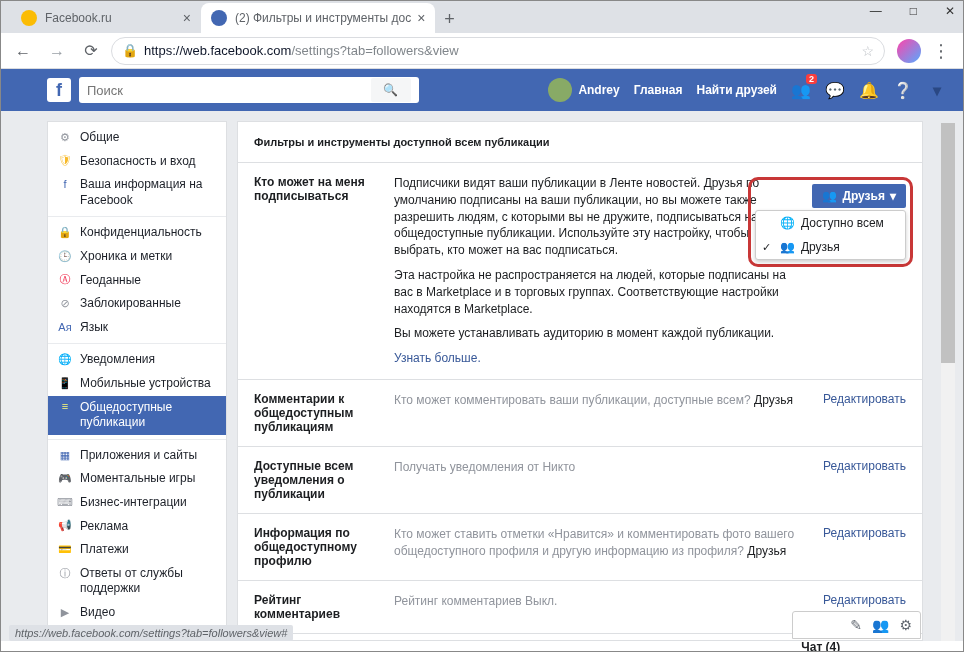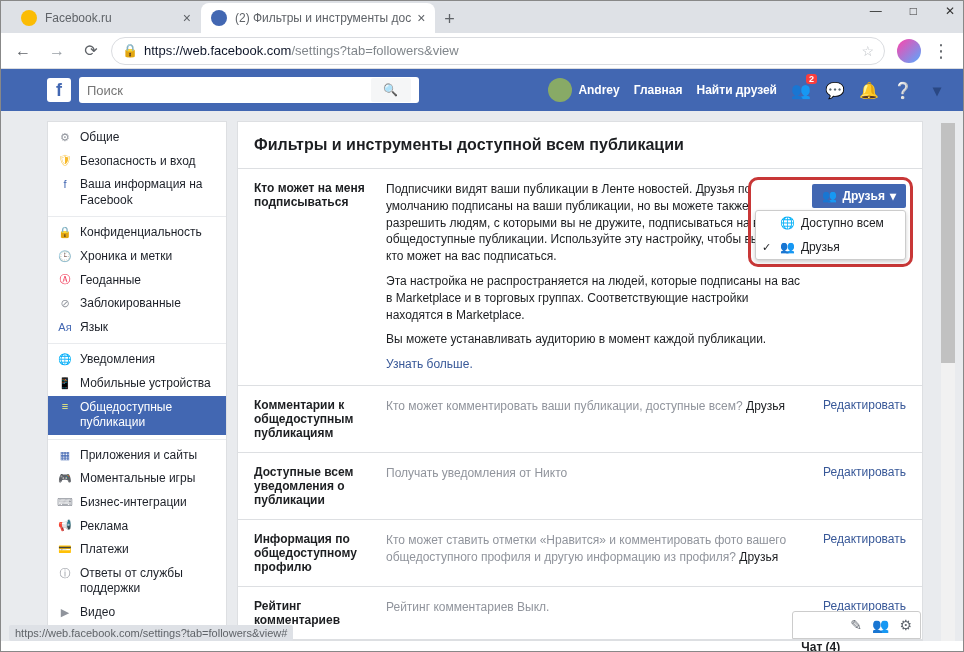--- a/index.html
+++ b/index.html
@@ -35,38 +35,38 @@
 .fb-nav .icon.msg { color:#1a3a7a; }
 .fb-nav .badge { position:absolute; top:-6px; right:-6px; background:#fa3e3e; color:#fff; font-size:9px; border-radius:3px; padding:0 3px; }
 .content { display:flex; height:calc(100% - 120px); background:#e9ebee; overflow:hidden; }
 .sidebar { width:180px; background:#fff; border:1px solid #dddfe2; border-radius:0; margin:10px 0 0 46px; font-size:12px; flex-shrink:0; }
 .sidebar .grp { padding:4px 0; border-bottom:1px solid #e9ebee; }
 .sidebar .item { padding:4px 8px 4px 10px; display:flex; align-items:flex-start; gap:8px; color:#1d2129; line-height:1.3; }
 .sidebar .item.active { background:#4267b2; color:#fff; }
 .sidebar .item.active .ico { filter:brightness(2); }
 .sidebar .ico { width:14px; height:14px; flex-shrink:0; display:inline-flex; align-items:center; justify-content:center; font-size:11px; }
 .main { flex:1; background:#fff; border:1px solid #dddfe2; margin:10px 40px 0 10px; overflow-y:auto; font-size:12px; color:#1c1e21; }
-.main h2 { font-size:16px; padding:14px 16px; border-bottom:1px solid #dddfe2; font-weight:bold; }
-.sect { display:flex; padding:12px 16px; border-bottom:1px solid #dddfe2; gap:2px; }
+.main h2 { font-size:11px; padding:14px 16px; border-bottom:1px solid #dddfe2; font-weight:bold; }
+.sect { display:flex; padding:12px 16px; border-bottom:1px solid #dddfe2; gap:10px; }
 .sect .label { width:130px; font-weight:bold; color:#1c1e21; flex-shrink:0; }
 .sect .body { flex:1; color:#90949c; line-height:1.4; position:relative; }
 .sect .body .dark { color:#1c1e21; }
 .sect .body p { margin-bottom:8px; }
 .sect .body a.learn { color:#385898; }
 .sect .edit { color:#385898; font-size:12px; flex-shrink:0; }
 .audience-btn { background:#4267b2; color:#fff; border:none; padding:5px 10px; border-radius:2px; font-size:12px; font-weight:bold; display:flex; align-items:center; gap:5px; }
 .dropdown-box { position:absolute; top:176px; right:50px; width:165px; border:3px solid #c83737; border-radius:10px; padding:4px; background:transparent; }
 .dropdown-box .btn-wrap { display:flex; justify-content:flex-end; margin-bottom:2px; }
 .dropdown-menu { background:#fff; border:1px solid #ccc; border-radius:3px; box-shadow:0 2px 4px rgba(0,0,0,.2); font-size:12px; }
 .dropdown-menu .opt { padding:5px 8px 5px 24px; display:flex; align-items:center; gap:6px; position:relative; color:#1c1e21; }
 .dropdown-menu .opt .chk { position:absolute; left:6px; font-size:11px; }
 .chat-bar { position:absolute; bottom:12px; right:42px; height:28px; background:#fff; border:1px solid #ccc; border-top-left-radius:3px; border-top-right-radius:3px; display:flex; align-items:center; padding:0 8px; font-size:12px; gap:10px; color:#1c1e21; }
 .chat-bar .lbl { font-weight:bold;margin-top:44px; }
 .chat-bar .cico { color:#616770; font-size:14px; }
-.status-bar { position:absolute; bottom:10px; left:8px; font-size:11px; color:#5f6368; background:#dee1e6; padding:2px 6px; border-radius:2px; }
+.status-bar { position:absolute; bottom:10px; left:8px; font-size:11px; color:#5f6368; background:#dee1e6; padding:2px 6px; border-radius:2px;font-style:italic; }
 .scrollbar { position:absolute; right:8px; top:122px; bottom:10px; width:14px; background:#f1f1f1; }
 .scrollbar .thumb { position:absolute; top:0; width:100%; height:240px; background:#c1c1c1; }
 </style>
 </head>
 <body>
 
 <div class="win-controls">
   <span>—</span>
   <span>□</span>
   <span>✕</span>

